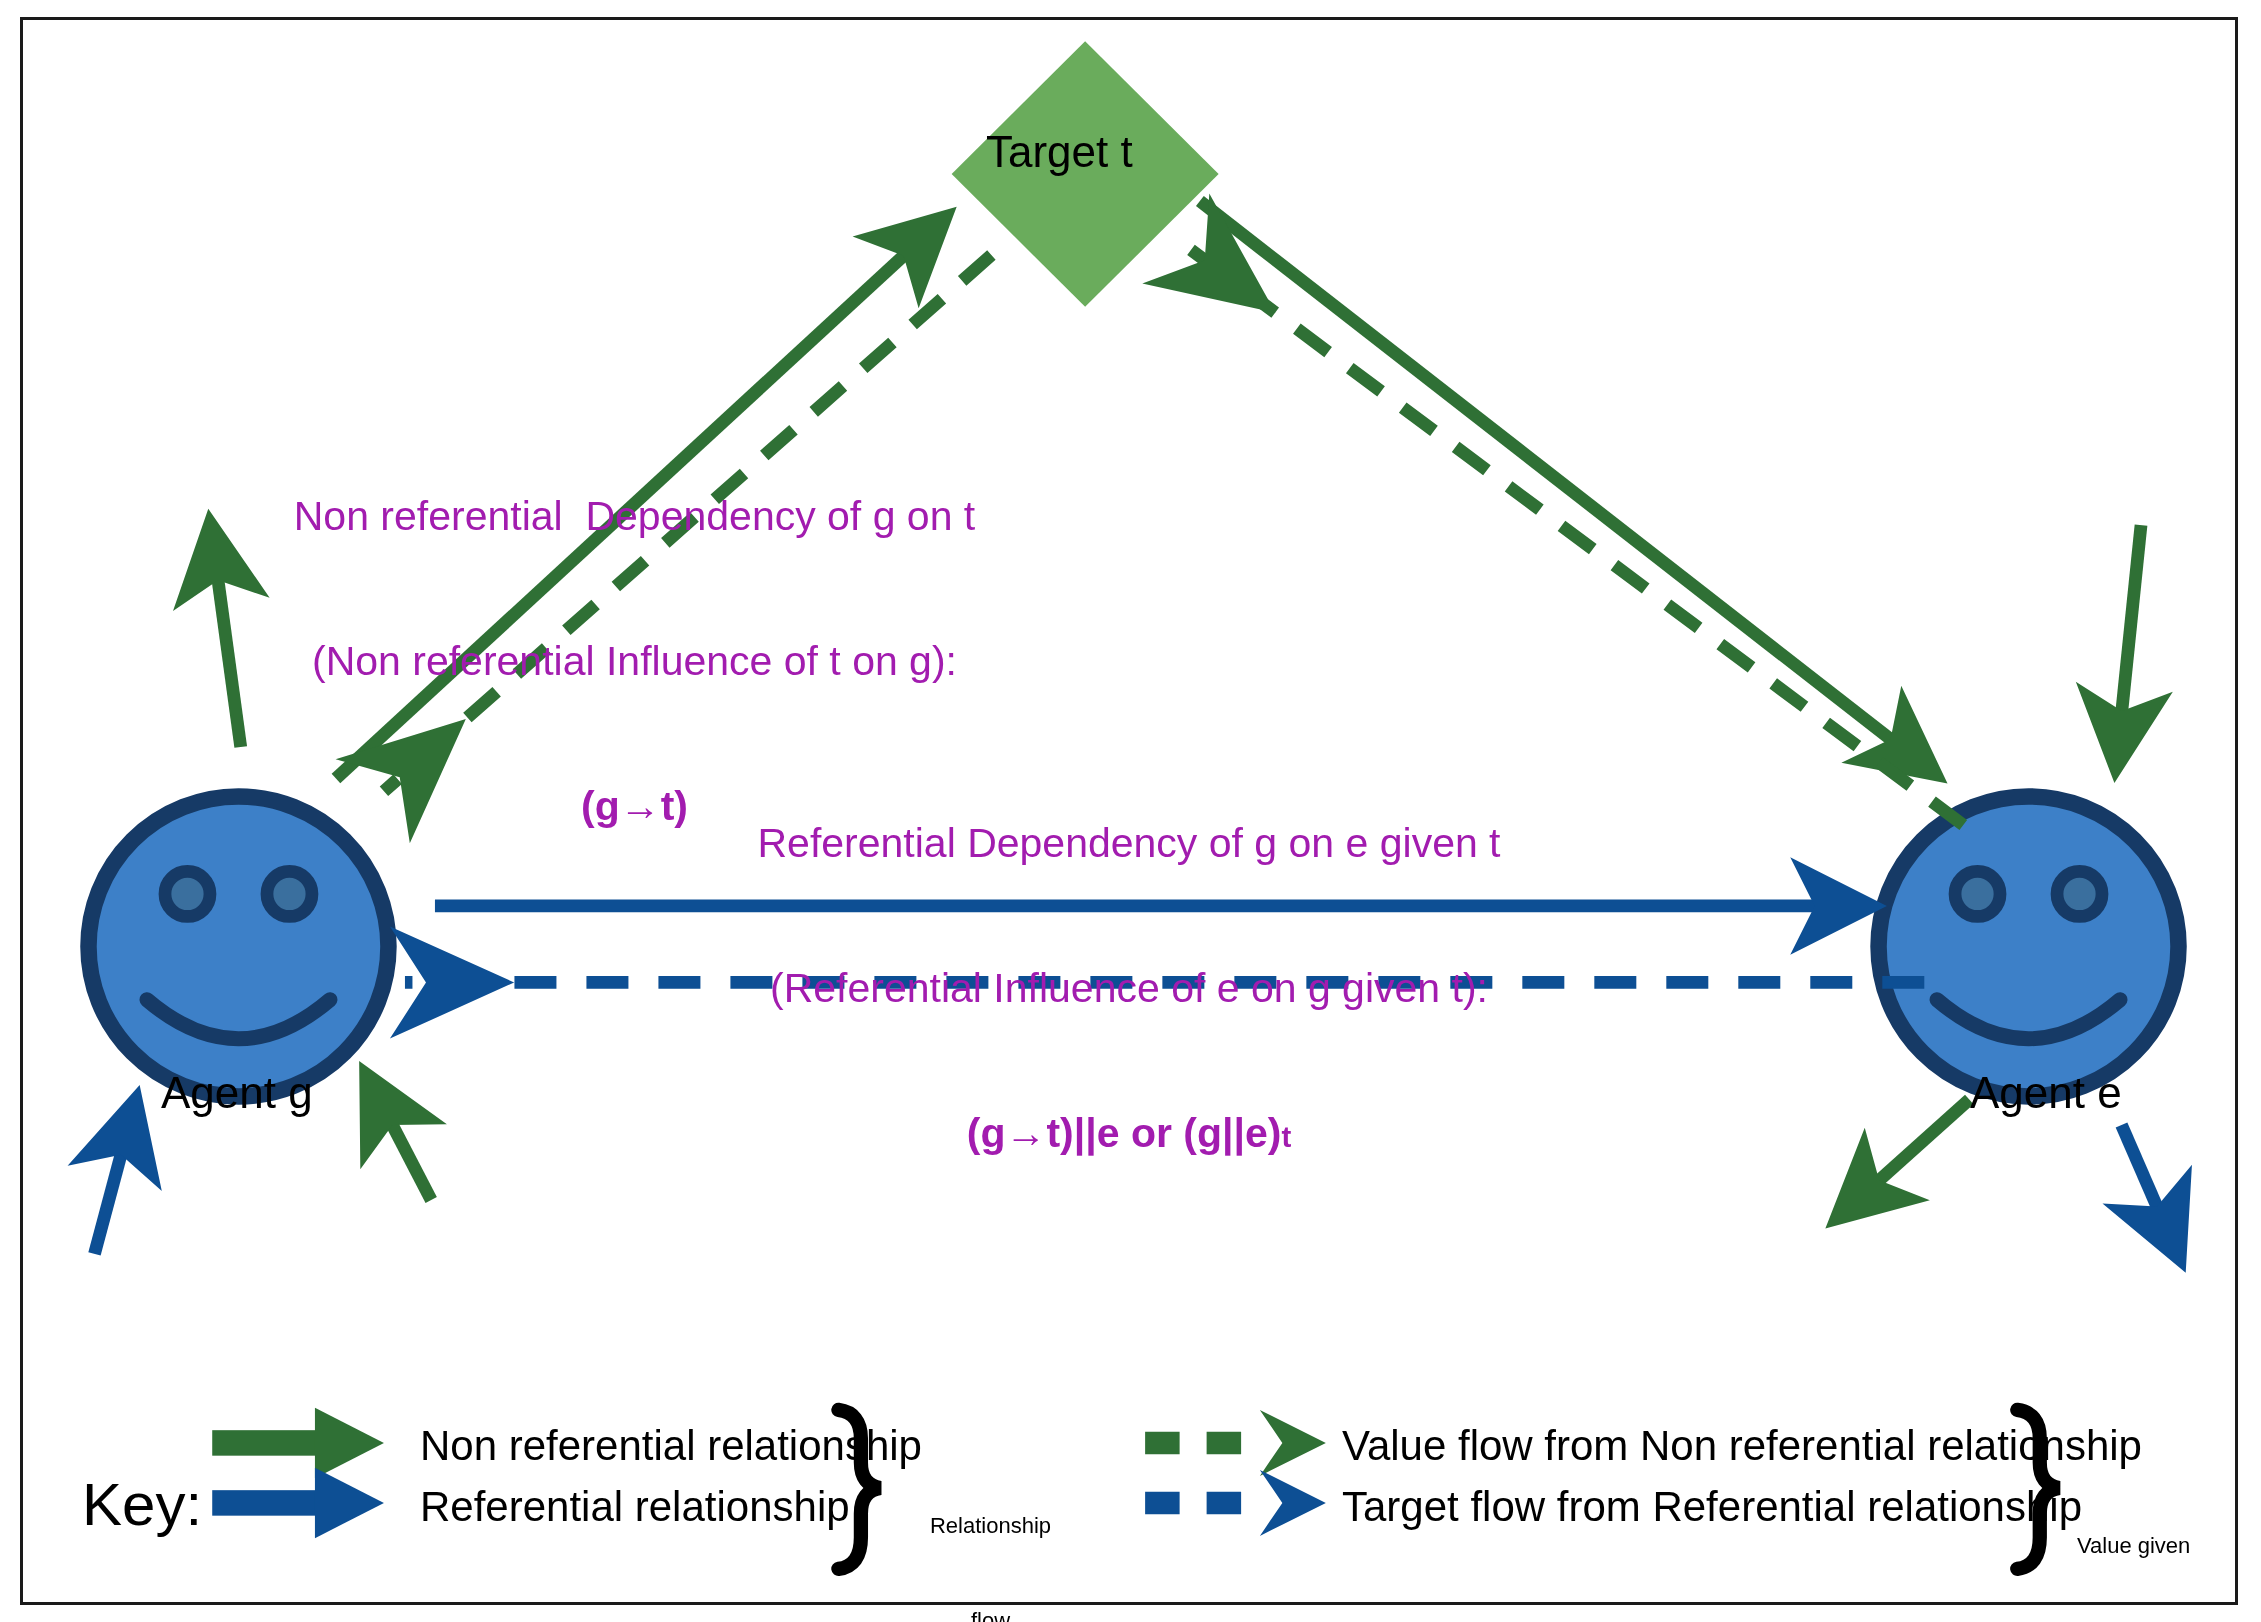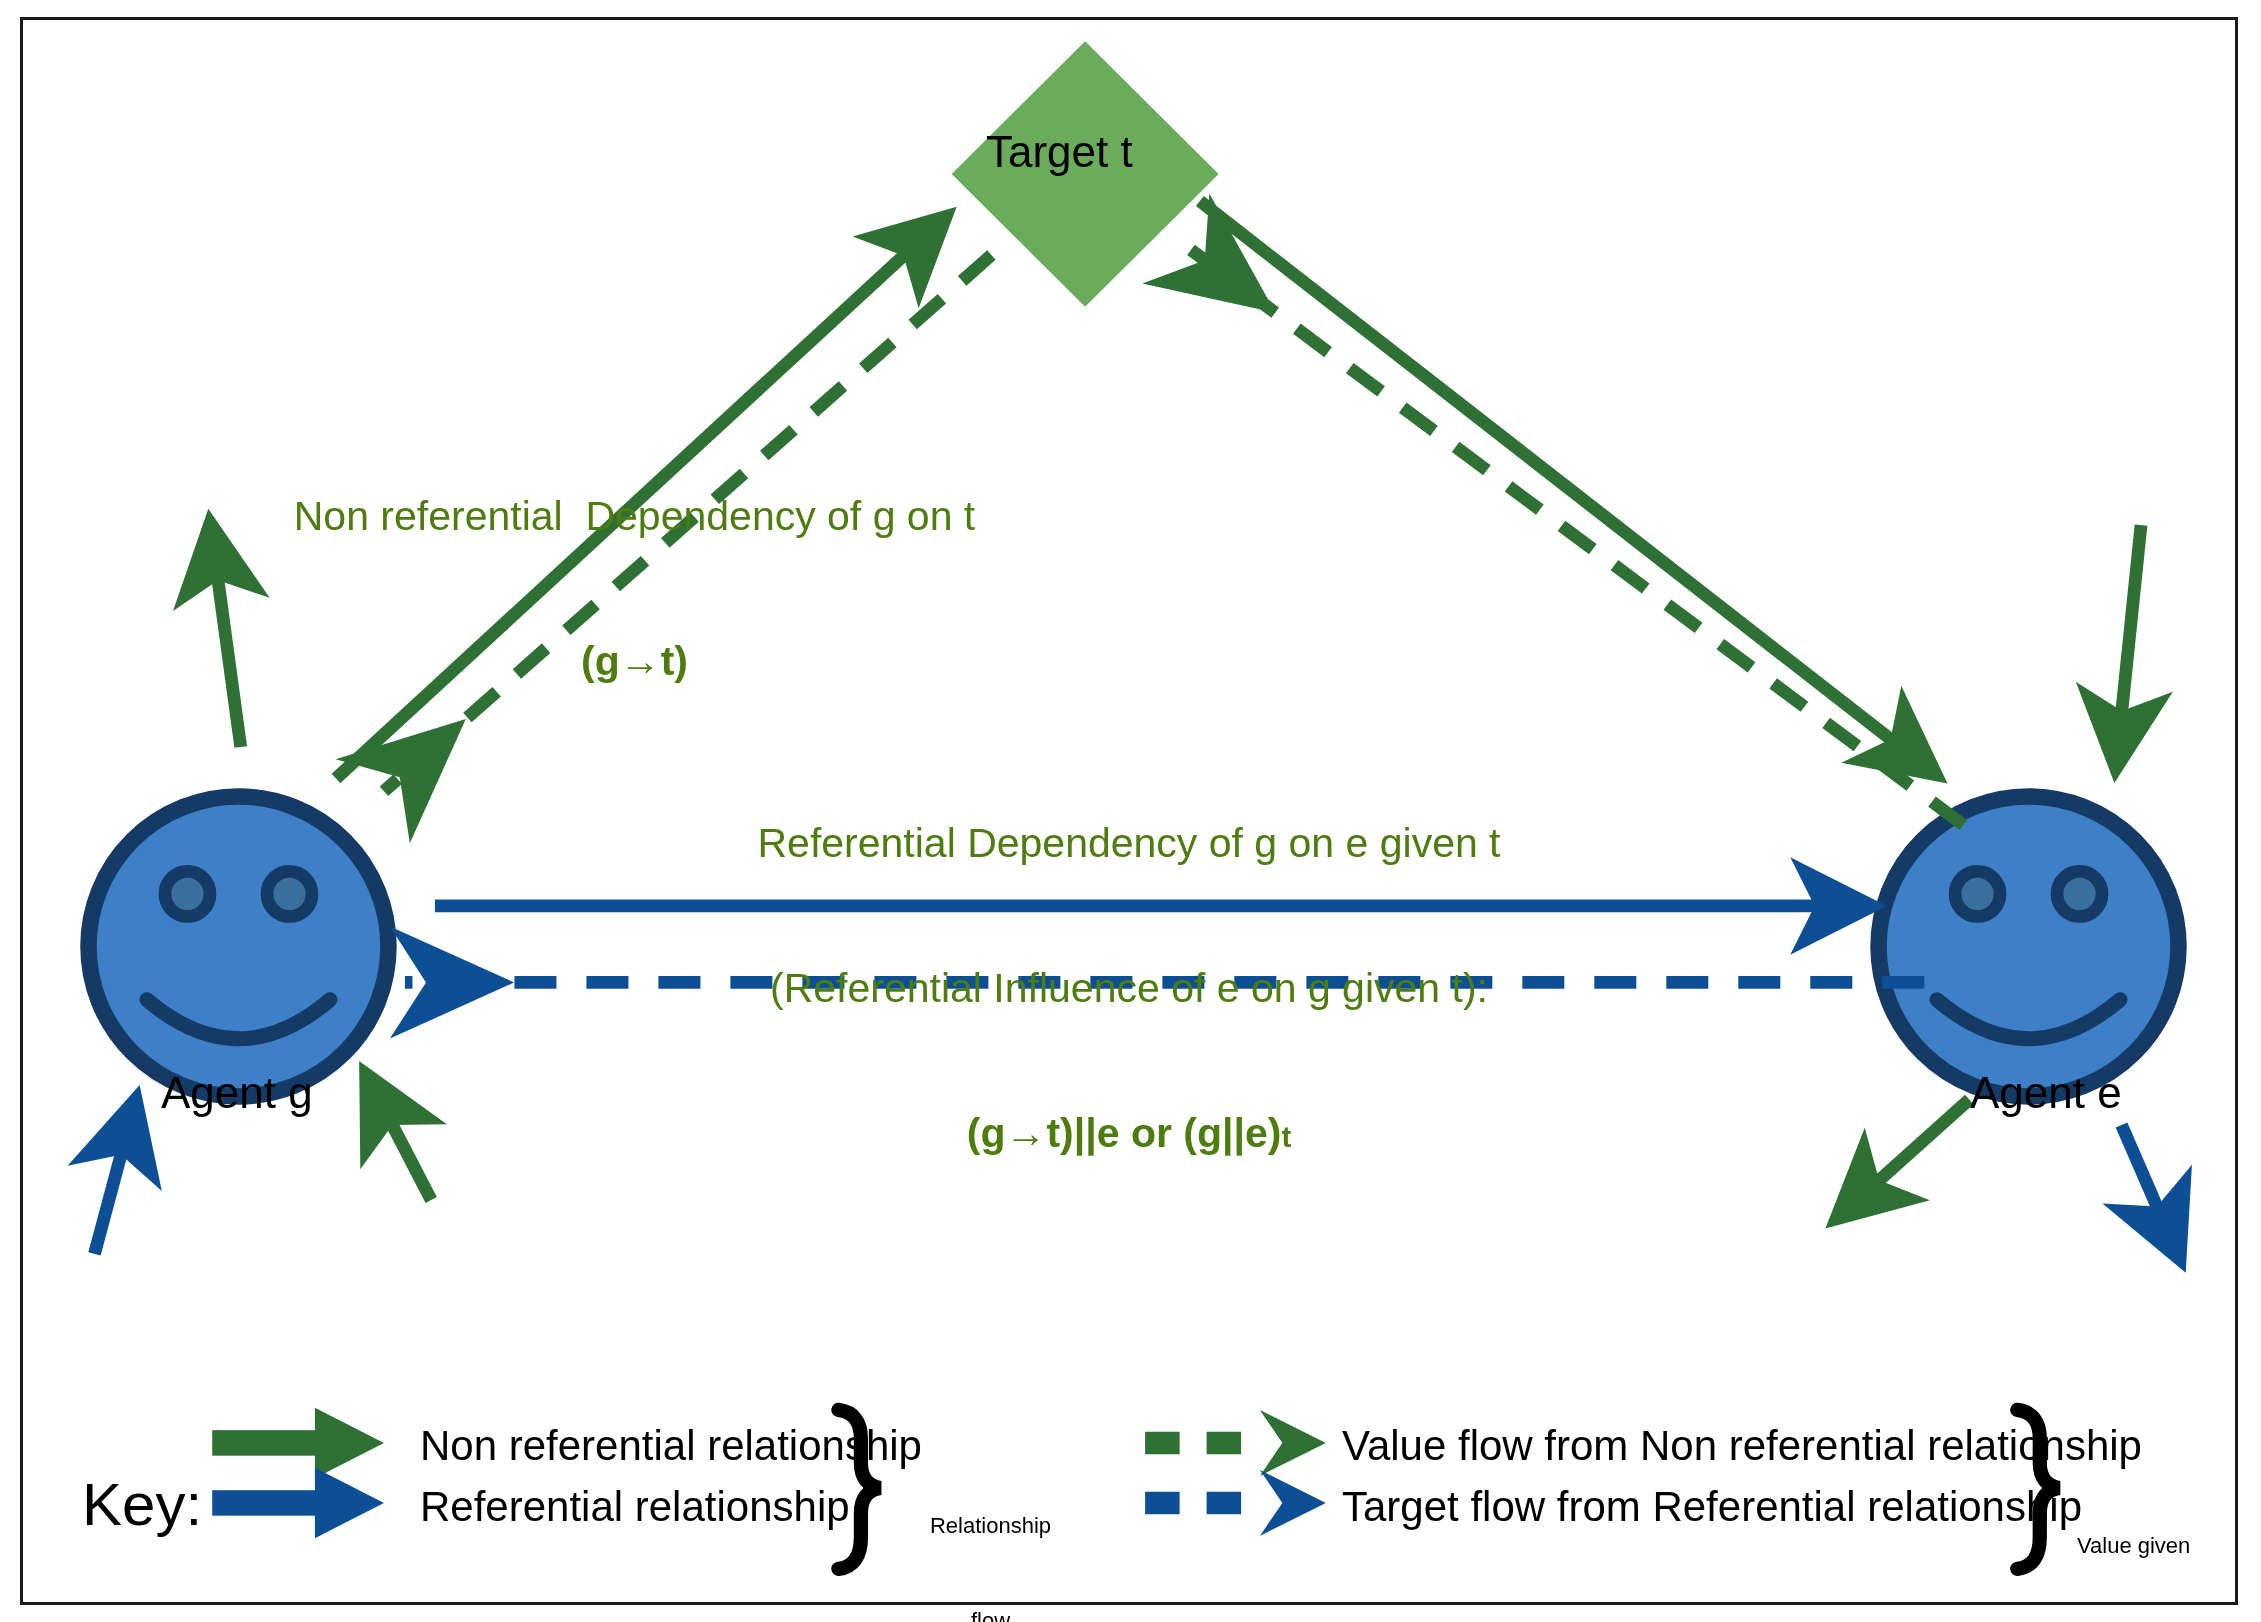--- a/index.html
+++ b/index.html
@@ -1,20 +1,20 @@
 <!DOCTYPE html>
 <html style="font-size:12px"><head>
 <meta charset="utf-8">
 <style>
   html,body{margin:0;padding:0;background:#ffffff;}
   body{font-family:"Liberation Sans",sans-serif;}
   #stage{position:relative;width:2261px;height:1623px;background:#ffffff;overflow:hidden;}
   #frame{position:absolute;left:19.5px;top:16.5px;width:2218px;height:1588px;border:3.7px solid #1a1a1a;box-sizing:border-box;}
   svg#art{position:absolute;left:0;top:0;width:2261px;height:1623px;}
-  .lbl{position:absolute;color:#4d7c0f;white-space:pre;line-height:1.18;}
+  .lbl{position:absolute;color:#a21caf;white-space:pre;line-height:1.18;}
   .node-lbl{position:absolute;color:#000;font-size:44px;white-space:pre;}
   .edge-lbl{font-size:41px;text-align:center;}
   .edge-lbl .fx{font-weight:bold;}
   .key-text{position:absolute;color:#000;white-space:pre;font-size:42px;}
   .key-brace-lbl{position:absolute;color:#000;text-align:center;font-size:22px;line-height:1.45;white-space:pre;}
   .sub{font-size:0.72em;vertical-align:baseline;}
 </style>
 </head>
 <body>
 
@@ -99,20 +99,21 @@
     <path d="M1118,1880 q30,4 30,38 v32 q0,30 26,34 q-26,4 -26,34 v32 q0,38 -30,42" fill="none" stroke="#000" stroke-width="19" stroke-linecap="round"></path>
     <path d="M2690,1880 q30,4 30,38 v32 q0,30 26,34 q-26,4 -26,34 v32 q0,38 -30,42" fill="none" stroke="#000" stroke-width="19" stroke-linecap="round"></path>
   </svg>
 
   <div class="node-lbl" style="left:986px;top:127px;">Target t</div>
   <div class="node-lbl" style="left:161px;top:1068px;">Agent g</div>
   <div class="node-lbl" style="left:1970px;top:1068px;">Agent e</div>
 
   <div class="lbl edge-lbl" style="left:237px;top:395px;width:795px;">
     <div>Non referential  Dependency of g on t</div>
+    <div>(Non referential Influence of t on g):</div>
     <div class="fx">(g→t)</div>
   </div>
 
 
   <div class="lbl edge-lbl" style="left:679px;top:722px;width:900px;">
     <div>Referential Dependency of g on e given t</div>
     <div>(Referential Influence of e on g given t):</div>
     <div class="fx"><span>(g→t)||e</span><span> or </span><span>(g||e)</span><span class="sub">t</span></div>
   </div>
 

